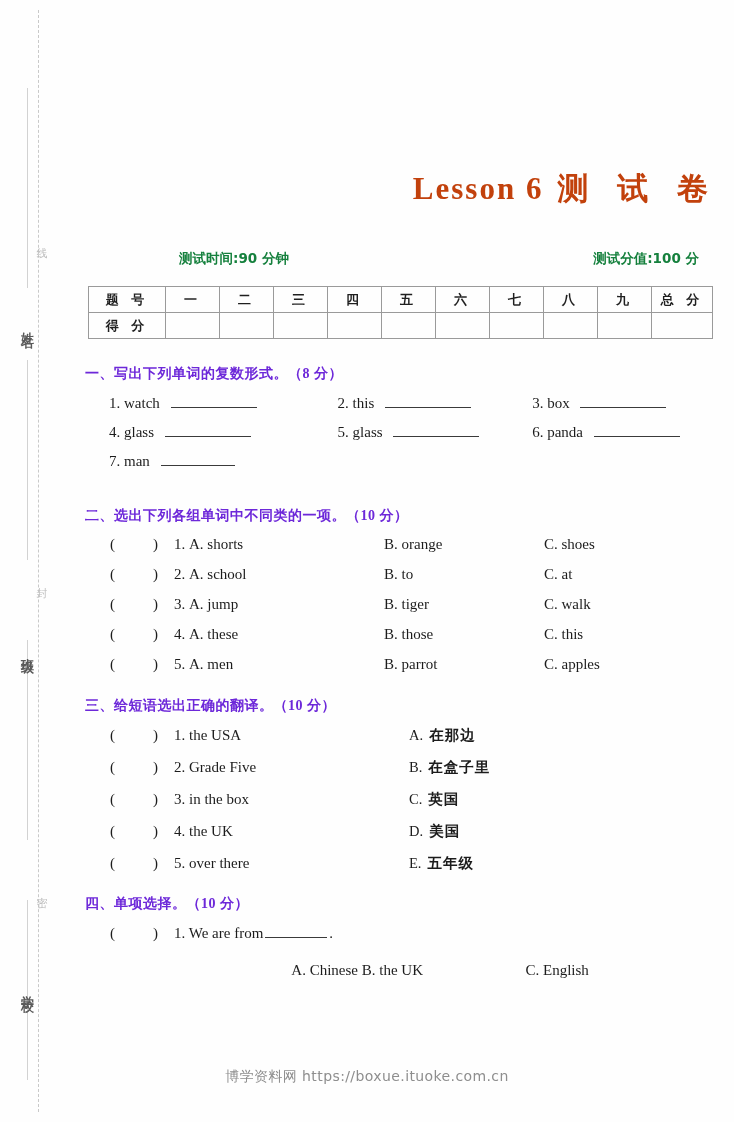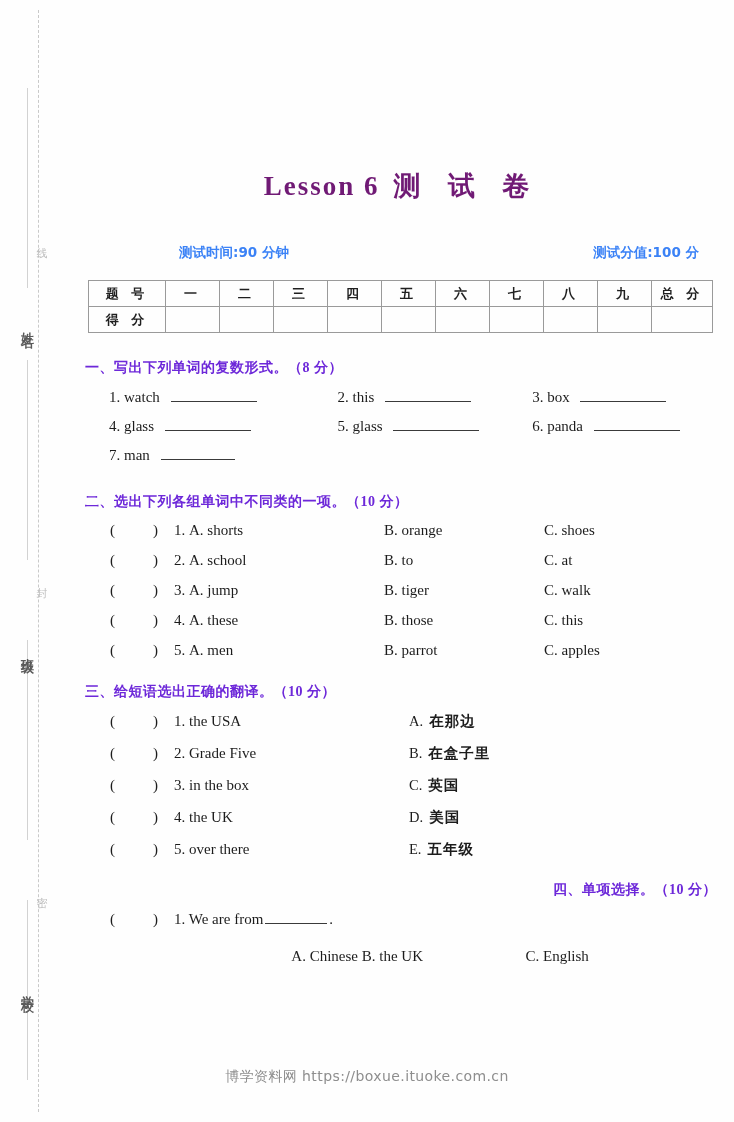--- a/index.html
+++ b/index.html
@@ -64,42 +64,42 @@
 
   
   .content {
     position: absolute;
     left: 85px;
     top: 0;
     width: 632px;
   }
 
   .doc-title {
-    text-align: center;
-    font-size: 27px;
+    text-align: right;
+    font-size: 31px;
     font-weight: bold;
     letter-spacing: 2px;
     margin-top: 168px;
-    color: #701a75;
+    color: #c2410c;
   }
   .doc-title .cn {
     font-family: "DejaVu Sans", "Liberation Sans", sans-serif;
     letter-spacing: 9px;
     margin-left: 14px;
   }
 
   .meta-row {
     display: flex;
     justify-content: space-between;
     margin-top: 40px;
     padding: 0 18px 0 94px;
     font-family: "DejaVu Sans", "Liberation Sans", sans-serif;
     font-size: 13.5px;
     font-weight: bold;
-    color: #3b82f6;
+    color: #15803d;
   }
 
   
   table.score {
     margin-top: 18px;
     width: 625px;
     margin-left: 3px;
     border-collapse: collapse;
     table-layout: fixed;
   }
@@ -120,23 +120,23 @@
 
   
   .section-title {
     font-family: Liberation Serif, serif;
     font-size: 14px;
     font-weight: bold;
     color: #6d28d9;
     letter-spacing: 0.5px;
   }
   .s1-title { margin-top: 26px; }
-  .s2-title { margin-top: 29px; }
+  .s2-title { margin-top: 37px; }
   .s3-title { margin-top: 24px; }
-  .s4-title { margin-top: 22px; text-align: right; }
+  .s4-title { margin-top: 22px; }
 
   
   .fill-grid {
     margin-top: 12px;
     padding-left: 24px;
   }
   .fill-row {
     display: flex;
     margin-bottom: 12px;
   }

